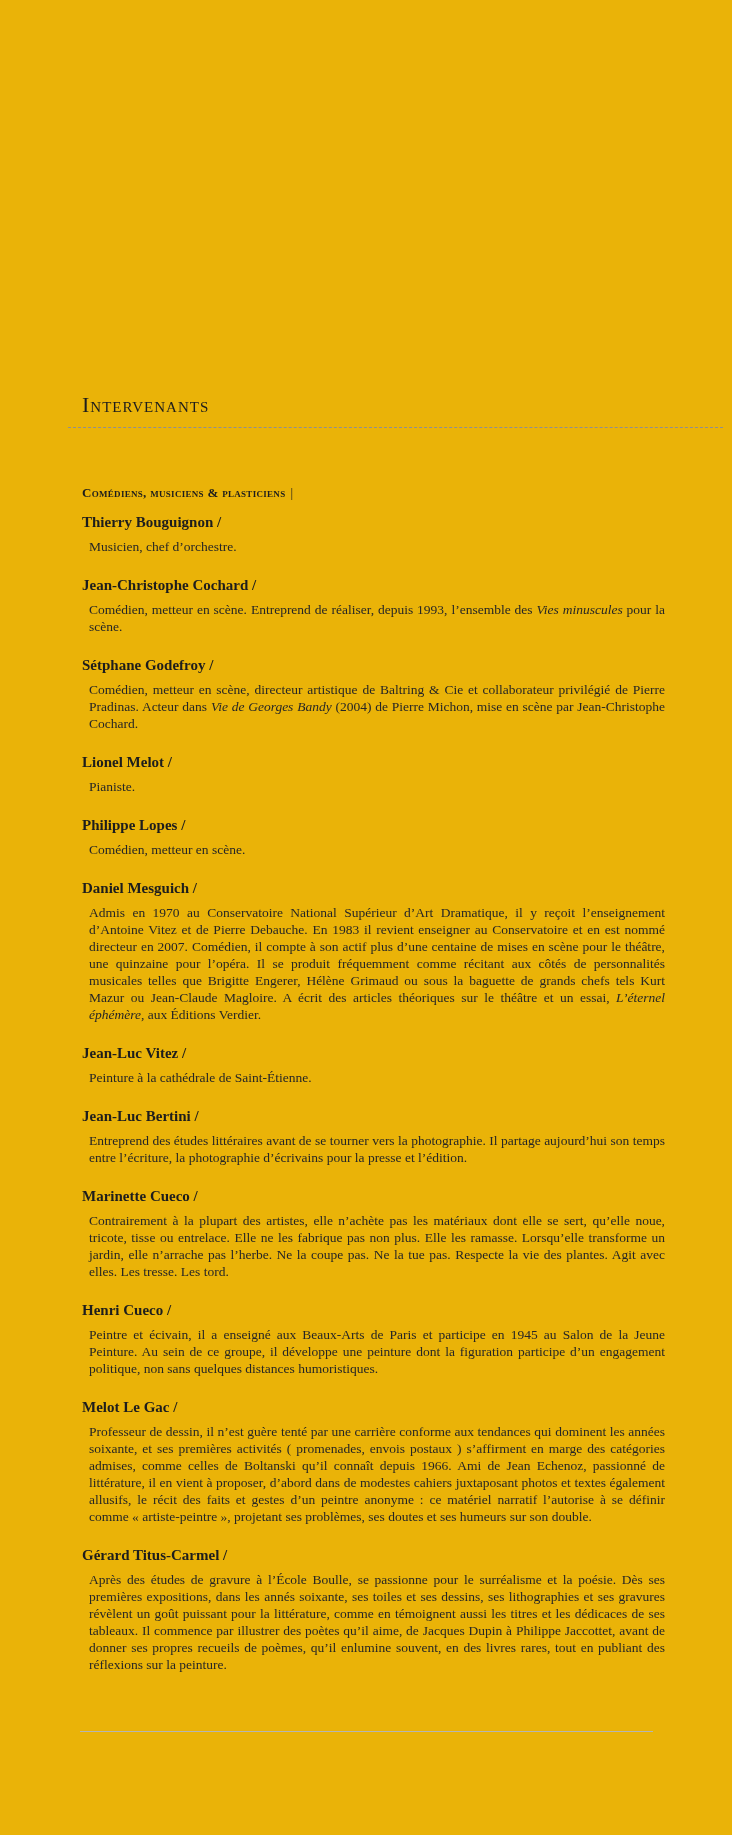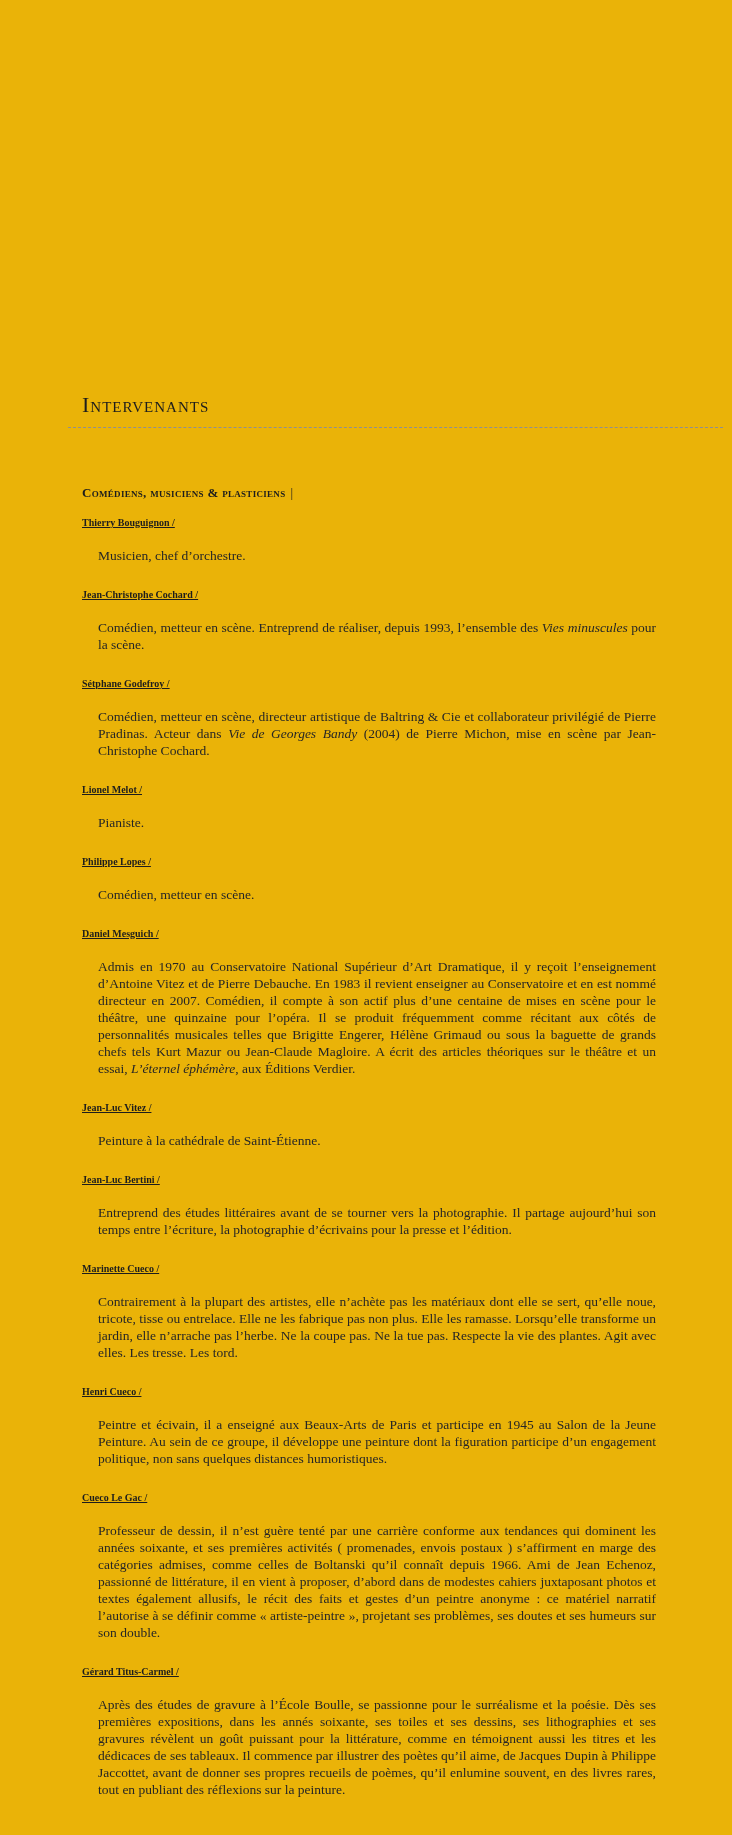--- a/index.html
+++ b/index.html
@@ -48,28 +48,27 @@
   }
   .entries {
     margin-left: 14px;
     width: 590px;
   }
   .entry {
     margin: 0 0 22px 0;
   }
   .entry-name {
     margin: 0;
-    font-size: 10px;
+    font-size: 15px;
     line-height: 17px;
     font-weight: 700;
     color: #1d1d1d;
-    text-decoration: underline;
   }
   .entry-desc {
-    margin: 16px;
+    margin: 7px;
     font-size: 13.5px;
     line-height: 17px;
     text-align: justify;
     color: var(--text, #262626);
   }
   .entry-desc em {
   }
   .bottom-rule {
     margin: 58px 0 0 12px;
     width: 573px;
@@ -125,21 +124,21 @@
       </div>
       <div class="entry">
         <h3 class="entry-name">Marinette Cueco /</h3>
         <p class="entry-desc"><span>Contrairement à la plupart des artistes, elle n’achète pas les matériaux dont elle se sert, qu’elle noue, tricote, tisse ou entrelace. Elle ne les fabrique pas non plus. Elle les ramasse. Lorsqu’elle transforme un jardin, elle n’arrache pas l’herbe. Ne la coupe pas. Ne la tue pas. Respecte la vie des plantes. Agit avec elles. Les tresse. Les tord.</span></p>
       </div>
       <div class="entry">
         <h3 class="entry-name">Henri Cueco /</h3>
         <p class="entry-desc"><span>Peintre et écivain, il a enseigné aux Beaux-Arts de Paris et participe en 1945 au Salon de la Jeune Peinture. Au sein de ce groupe, il développe une peinture dont la figuration participe d’un engagement politique, non sans quelques distances humoristiques.</span></p>
       </div>
       <div class="entry">
-        <h3 class="entry-name">Cueco Le Gac /</h3>
+        <h3 class="entry-name">Melot Le Gac /</h3>
         <p class="entry-desc"><span>Professeur de dessin, il n’est guère tenté par une carrière conforme aux tendances qui dominent les années soixante, et ses premières activités ( promenades, envois postaux ) s’affirment en marge des catégories admises, comme celles de Boltanski qu’il connaît depuis 1966. Ami de Jean Echenoz, passionné de littérature, il en vient à proposer, d’abord dans de modestes cahiers juxtaposant photos et textes également allusifs, le récit des faits et gestes d’un peintre anonyme : ce matériel narratif l’autorise à se définir comme « artiste-peintre », projetant ses problèmes, ses doutes et ses humeurs sur son double.</span></p>
       </div>
       <div class="entry">
         <h3 class="entry-name">Gérard Titus-Carmel /</h3>
         <p class="entry-desc"><span>Après des études de gravure à l’École Boulle, se passionne pour le surréalisme et la poésie. Dès ses premières expositions, dans les annés soixante, ses toiles et ses dessins, ses lithographies et ses gravures révèlent un goût puissant pour la littérature, comme en témoignent aussi les titres et les dédicaces de ses tableaux. Il commence par illustrer des poètes qu’il aime, de Jacques Dupin à Philippe Jaccottet, avant de donner ses propres recueils de poèmes, qu’il enlumine souvent, en des livres rares, tout en publiant des réflexions sur la peinture.</span></p>
       </div>
     </main>
 
   <div class="bottom-rule"></div>
 

